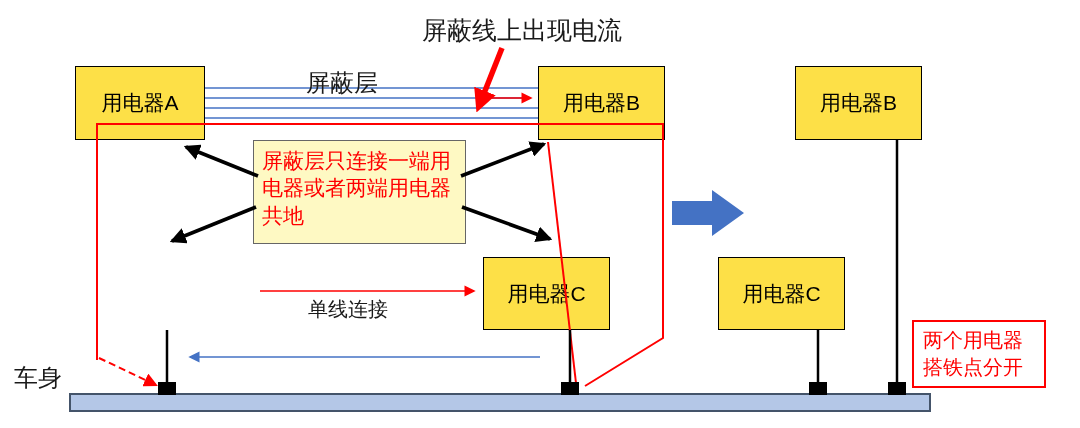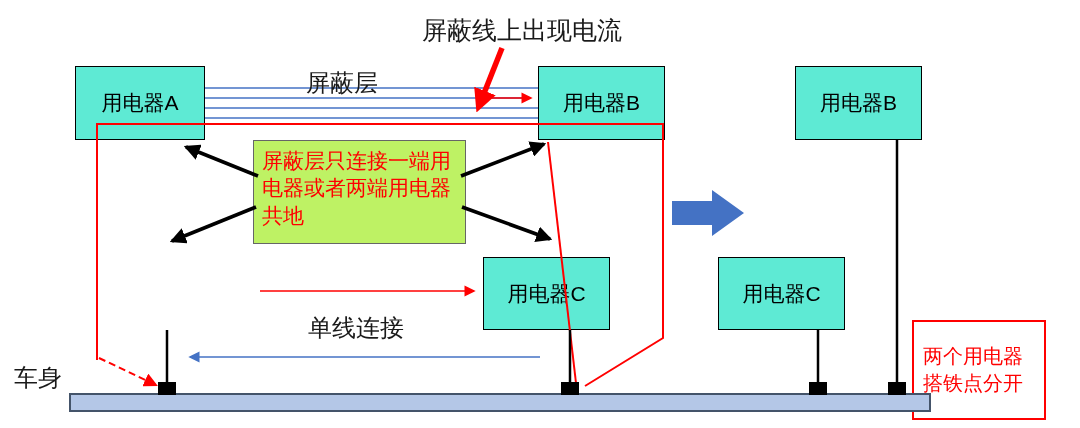--- a/index.html
+++ b/index.html
@@ -6,54 +6,54 @@
     --red:#ff0000;
     --blue:#4472c4;
     --chassis:#b4c7e7;
     --chassis-border:#44546a;
     --ink:#1a1a1a;
   }
   *{box-sizing:border-box;}
   body{margin:0;background:#ffffff;font-family:"Liberation Sans",sans-serif;}
   .stage{position:relative;width:1080px;height:428px;background:#fff;overflow:hidden;}
   .box{
-    position:absolute;background:#5eead4;border:1.5px solid #000;
+    position:absolute;background:#fde047;border:1.5px solid #000;
     display:flex;align-items:center;justify-content:center;
     font-size:21px;color:#000;z-index:1;
   }
   .overlay{position:absolute;left:0;top:0;width:1080px;height:428px;z-index:2;pointer-events:none;}
   .lbl{position:absolute;color:var(--ink);z-index:3;white-space:nowrap;}
   .note-center{
     position:absolute;left:253px;top:140px;width:213px;height:104px;
     border:1px solid #666;color:var(--red);font-size:21px;line-height:1.3;
-    padding:6px 8px;background:#bef264;z-index:1;
+    padding:6px 8px;background:#fef9c3;z-index:1;
   }
   .note-right{
     position:absolute;left:912px;top:320px;width:134px;
     border:2px solid var(--red);color:var(--red);font-size:20px;line-height:1.35;
-    padding:21px 9px;background:#fff;z-index:1;
+    padding:5px 9px;background:#fff;z-index:1;
   }
 </style>
 </head>
 <body>
 
 <div class="stage">
 
   <div class="box" style="left:75px;top:66px;width:130px;height:74px">用电器A</div>
   <div class="box" style="left:538px;top:66px;width:127px;height:74px">用电器B</div>
   <div class="box" style="left:483px;top:257px;width:127px;height:73px">用电器C</div>
   <div class="box" style="left:795px;top:66px;width:127px;height:74px">用电器B</div>
   <div class="box" style="left:718px;top:257px;width:127px;height:73px">用电器C</div>
 
   <div class="note-center">屏蔽层只连接一端用电器或者两端用电器共地</div>
   <div class="note-right">两个用电器搭铁点分开</div>
 
   <div class="lbl" style="left:422px;top:14px;font-size:25px">屏蔽线上出现电流</div>
   <div class="lbl" style="left:306px;top:67px;font-size:24px">屏蔽层</div>
-  <div class="lbl" style="left:308px;top:312px;font-size:24px">单线连接</div>
+  <div class="lbl" style="left:308px;top:296px;font-size:20px">单线连接</div>
   <div class="lbl" style="left:258px;top:327px;width:260px;text-align:center;font-size:19px;line-height:1.18">
   </div>
   <div class="lbl" style="left:14px;top:362px;font-size:24px">车身</div>
 
   <svg class="overlay" width="1080" height="428" viewBox="0 0 1080 428">
     <defs>
       <marker id="mRed" viewBox="0 0 10 10" refX="8.5" refY="5" markerWidth="7" markerHeight="7" orient="auto-start-reverse">
         <path d="M0,0L10,5L0,10z" style="fill:var(--red)"></path>
       </marker>
       <marker id="mRedBig" viewBox="0 0 10 10" refX="7" refY="5" markerWidth="4.2" markerHeight="4.2" orient="auto-start-reverse">

